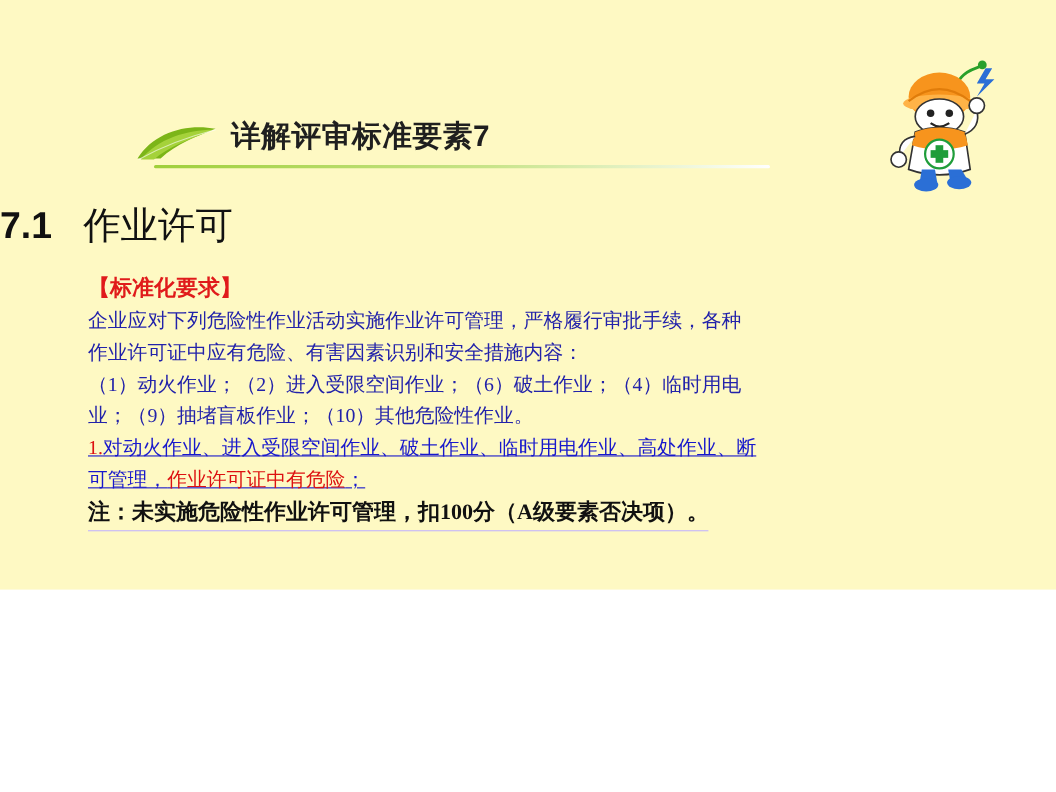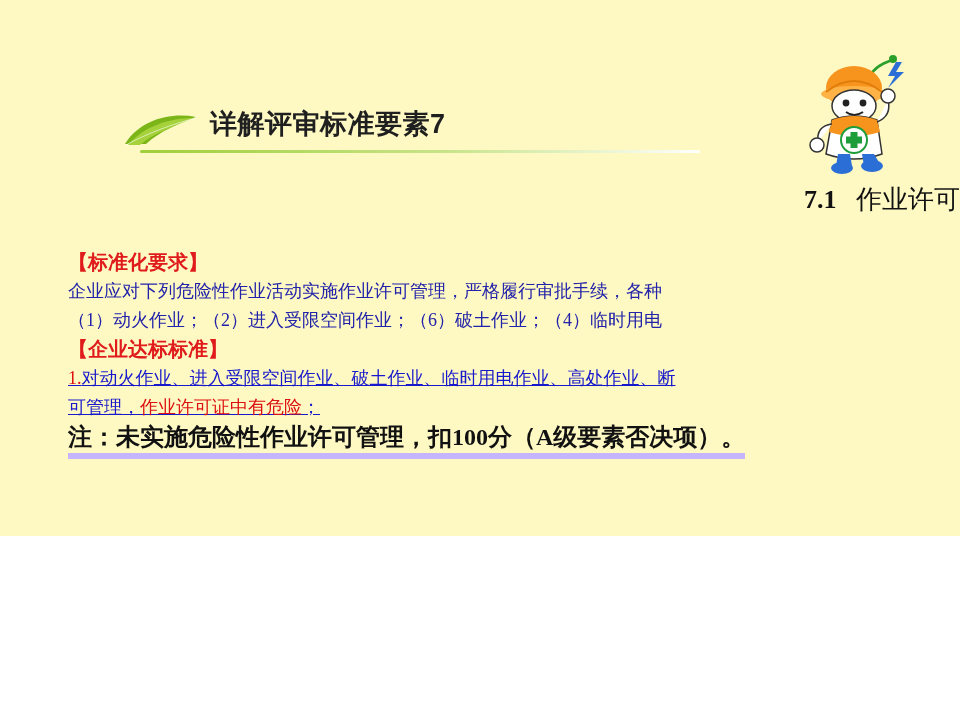--- a/index.html
+++ b/index.html
@@ -55,43 +55,43 @@
     background: linear-gradient(to right, #9fcf3a 0%, #c8e48a 55%, #ffffff 100%);
     border-radius: 2px;
   }
 
   
   .subtitle {
     position: absolute;
     left: 0;
     top: 182px;
     width: 960px;
-    text-align: right;
-    font-family: Liberation Serif, serif;
-    font-size: 26px;
+    text-align: left;
+    font-family: Liberation Sans, sans-serif;
+    font-size: 34px;
     color: #111111;
     white-space: nowrap;
   }
   .subtitle b {
     font-weight: bold;
   }
 
   
   .mascot {
     position: absolute;
     right: 38px;
     top: 48px;
     width: 130px;
     height: 130px;
   }
 
   
   .body-block {
     position: absolute;
-    left: 68px;
+    left: 80px;
     top: 248px;
     width: 830px;
     font-size: 19.5px;
     line-height: 29px;
     color: #1a1a8c;
   }
   .line { white-space: nowrap; }
   .red { color: #dd1111; }
   .dark { color: #111111; }
   .bold { font-weight: bold; }
@@ -105,26 +105,26 @@
     color: #2222aa;
     font-size: 18px;
     line-height: 29px;
     margin: 0;
   }
   .para-blue2 {
     color: #1818cc;
     text-decoration: underline;
   }
   .note-line {
-    font-size: 24px;
+    font-size: 20px;
     line-height: 30px;
     color: #111111;
     font-weight: bold;
     display: inline-block;
-    border-bottom: 6px solid #c4b5fd;
+    border-bottom: 1px solid #c4b5fd;
     padding-bottom: 1px;
   }
 </style>
 </head>
 <body>
 
 <div class="slide">
 
   <div class="title-row">
     <svg class="leaf-icon" viewBox="0 0 80 34">
@@ -174,23 +174,24 @@
     <b>7.1</b>
     <span>&nbsp;</span>
     <span>作业许可</span>
   </div>
 
   <div class="body-block">
 
     <div class="line heading-red">【标准化要求】</div>
 
     <div class="line para">企业应对下列危险性作业活动实施作业许可管理，严格履行审批手续，各种</div>
+    <div class="line para">作业许可证中应有危险、有害因素识别和安全措施内容：</div>
     <div class="line para">（1）动火作业；（2）进入受限空间作业；（6）破土作业；（4）临时用电</div>
-
-    <div class="line heading-red">【企业达标标准】</div>
+    <div class="line para">业；（9）抽堵盲板作业；（10）其他危险性作业。</div>
+
 
     <div class="line para para-blue2">
       <span class="red">1.</span><span>对动火作业、进入受限空间作业、破土作业、临时用电作业、高处作业、断</span>
     </div>
     <div class="line para para-blue2">
       <span>可管理，</span><span class="red">作业许可证中有危险</span><span>；</span>
     </div>
 
 
     <div class="line">

